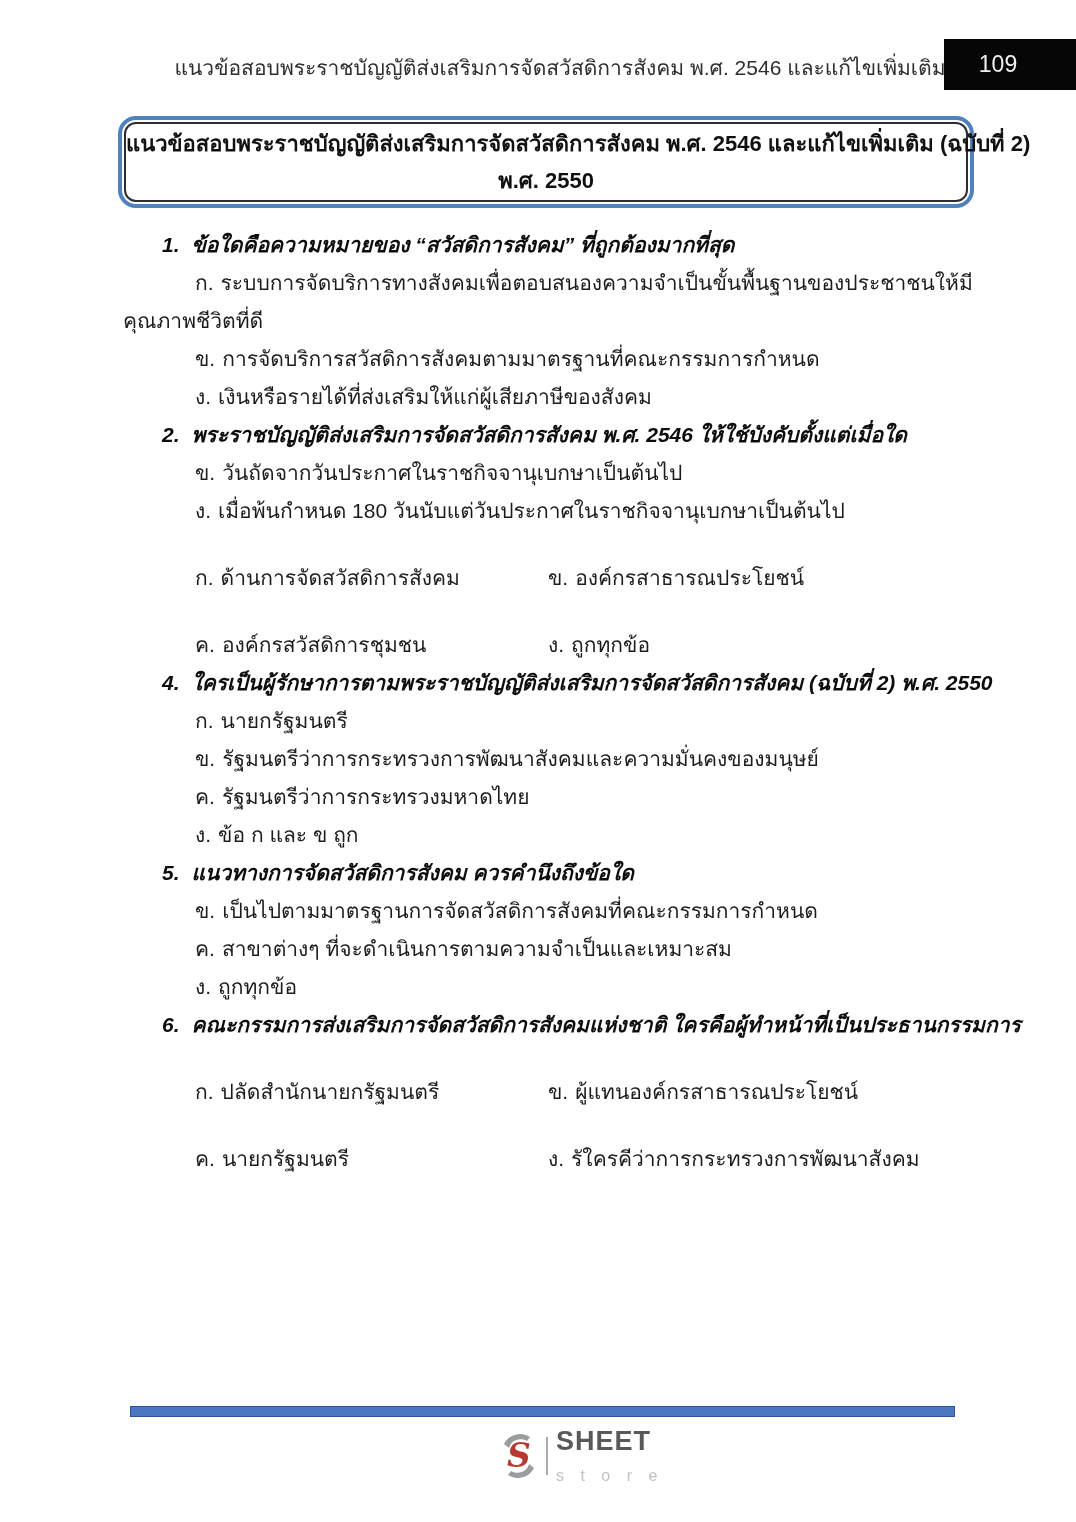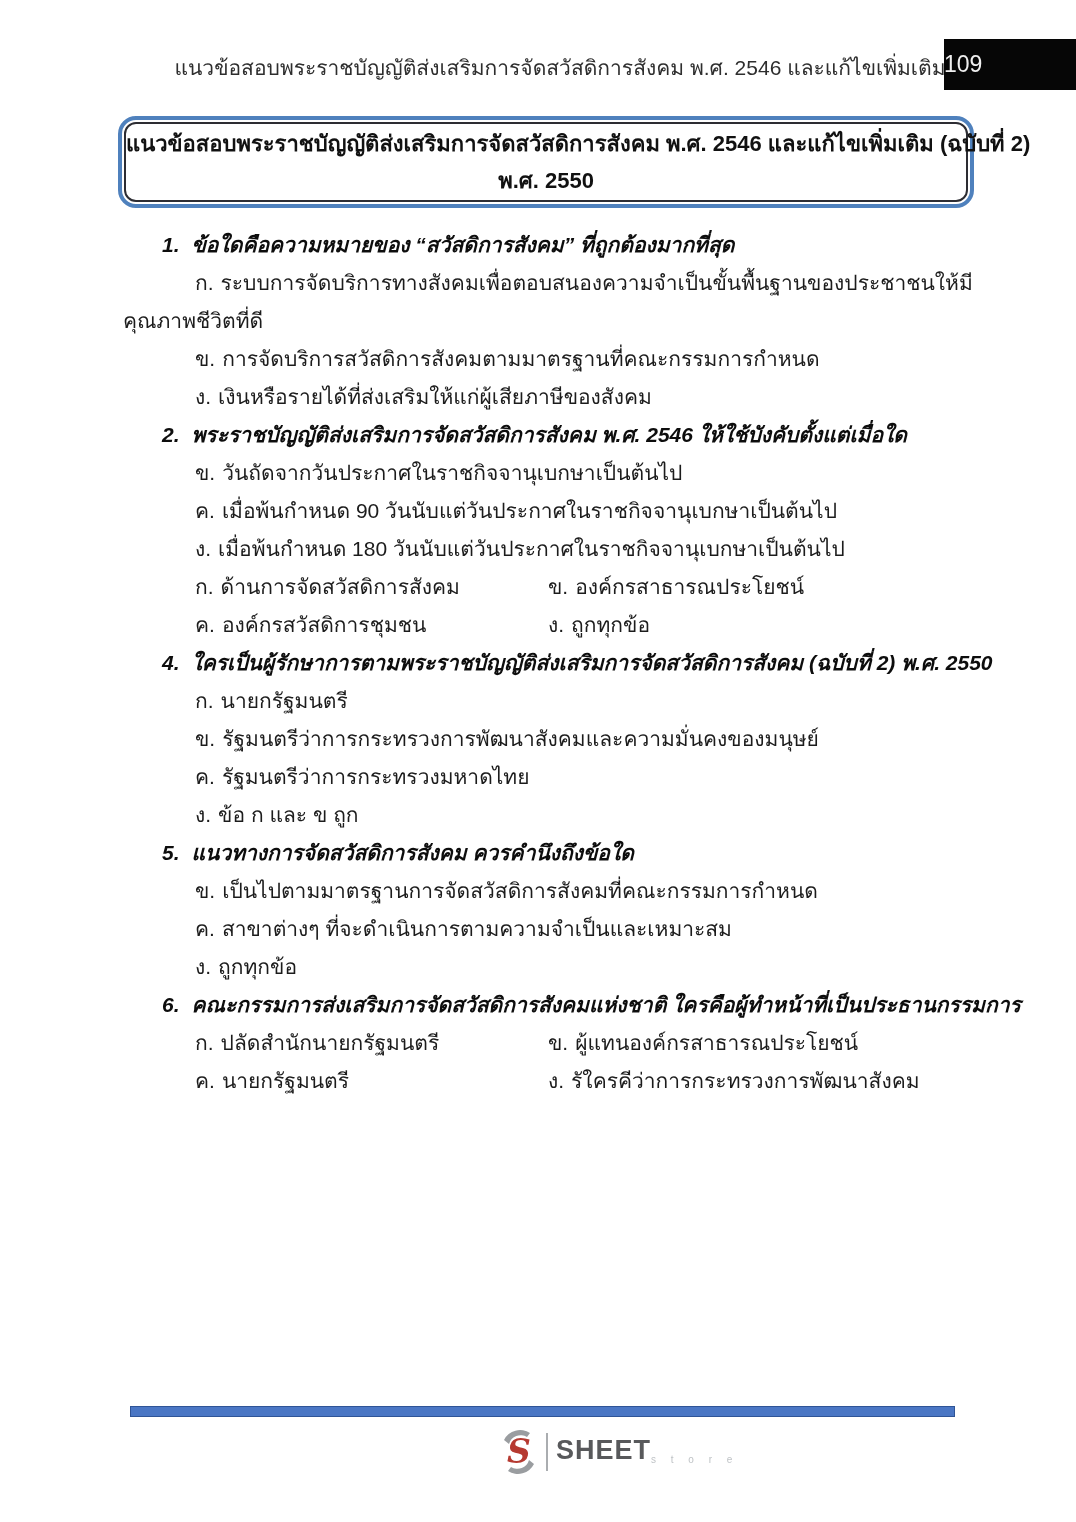--- a/index.html
+++ b/index.html
@@ -7,54 +7,54 @@
     position:relative;width:1076px;height:1522px;background:#ffffff;
     font-family:"Liberation Sans","DejaVu Sans",sans-serif;color:#1c1c1c;overflow:hidden;
   }
   
   .header-title{
     position:absolute;left:170px;top:50px;width:780px;height:36px;line-height:36px;
     text-align:center;font-size:21px;color:#2e2e2e;white-space:nowrap;
   }
   .page-badge{
     position:absolute;left:944px;top:39px;width:132px;height:51px;background:#060606;
-    color:#efefef;font-size:23px;line-height:51px;text-align:left;box-sizing:border-box;padding-right:24px;
+    color:#efefef;font-size:23px;line-height:51px;text-align:center;box-sizing:border-box;padding-right:24px;
   }
   
   .title-box{
     position:absolute;left:118px;top:116px;width:856px;height:92px;box-sizing:border-box;
     border:4px solid #4f81bd;border-radius:18px;background:#ffffff;
   }
   .title-box-inner{
     position:absolute;left:2px;right:2px;top:2px;bottom:2px;border:2px solid #2d2d33;border-radius:12px;
     display:flex;flex-direction:column;justify-content:center;text-align:center;
     font-weight:bold;font-size:22px;color:#111;
   }
   .title-line{line-height:37px;white-space:nowrap;}
   
   .bodytext{position:absolute;left:123px;top:226px;width:852px;}
   .line{height:38px;line-height:38px;font-size:21px;white-space:nowrap;}
   .heading{font-weight:bold;padding-left:39px;color:#0d0d0d;font-style:italic;}
   .qnum{display:inline-block;margin-right:12px;}
   .opt{padding-left:72px;}
   .cont{padding-left:0;}
-  .twocol{position:relative;padding-left:72px;}
+  .twocol{position:relative;padding-left:72px;margin-top:29px;}
   .col2{position:absolute;left:425px;top:0;}
   .olabel{margin-right:7px;}
   
   .footer-rule{
     position:absolute;left:130px;top:1406px;width:825px;height:11px;
     background:#4a76c4;border:1px solid #2f5496;box-sizing:border-box;
   }
   .logo{position:absolute;left:498px;top:1429px;display:flex;align-items:center;}
   .logo-mark{width:42px;height:46px;}
   .logo-divider{width:2px;height:38px;background:#aaadb0;margin:0 8px 0 6px;}
-  .logo-textcol{display:flex;flex-direction:row;}
+  .logo-textcol{display:flex;flex-direction:column;}
   .logo-title{font-size:27px;font-weight:bold;color:#58595b;letter-spacing:1px;line-height:25px;}
-  .logo-subtitle{font-size:10px;color:#bfc3c6;letter-spacing:6px;line-height:12px;margin-top:16px;}
+  .logo-subtitle{font-size:16px;color:#bfc3c6;letter-spacing:6px;line-height:12px;margin-top:16px;}
 </style>
 </head>
 <body>
 
 <div class="page">
 
   <div class="header-title">แนวข้อสอบพระราชบัญญัติส่งเสริมการจัดสวัสดิการสังคม พ.ศ. 2546 และแก้ไขเพิ่มเติม</div>
   <div class="page-badge">109</div>
 
   <div class="title-box">
@@ -78,23 +78,20 @@
     </div>
     <div class="line opt">
       <span class="olabel">ง.</span><span>เงินหรือรายได้ที่ส่งเสริมให้แก่ผู้เสียภาษีของสังคม</span>
     </div>
 
     <div class="line heading">
       <span class="qnum">2.</span><span>พระราชบัญญัติส่งเสริมการจัดสวัสดิการสังคม พ.ศ. 2546 ให้ใช้บังคับตั้งแต่เมื่อใด</span>
     </div>
     <div class="line opt">
       <span class="olabel">ข.</span><span>วันถัดจากวันประกาศในราชกิจจานุเบกษาเป็นต้นไป</span>
-    </div>
-    <div class="line opt">
-      <span class="olabel">ค.</span><span>เมื่อพ้นกำหนด 90 วันนับแต่วันประกาศในราชกิจจานุเบกษาเป็นต้นไป</span>
     </div>
     <div class="line opt">
       <span class="olabel">ง.</span><span>เมื่อพ้นกำหนด 180 วันนับแต่วันประกาศในราชกิจจานุเบกษาเป็นต้นไป</span>
     </div>
 
     <div class="line twocol">
       <span><span class="olabel">ก.</span><span>ด้านการจัดสวัสดิการสังคม</span></span>
       <span class="col2"><span class="olabel">ข.</span><span>องค์กรสาธารณประโยชน์</span></span>
     </div>
     <div class="line twocol">

